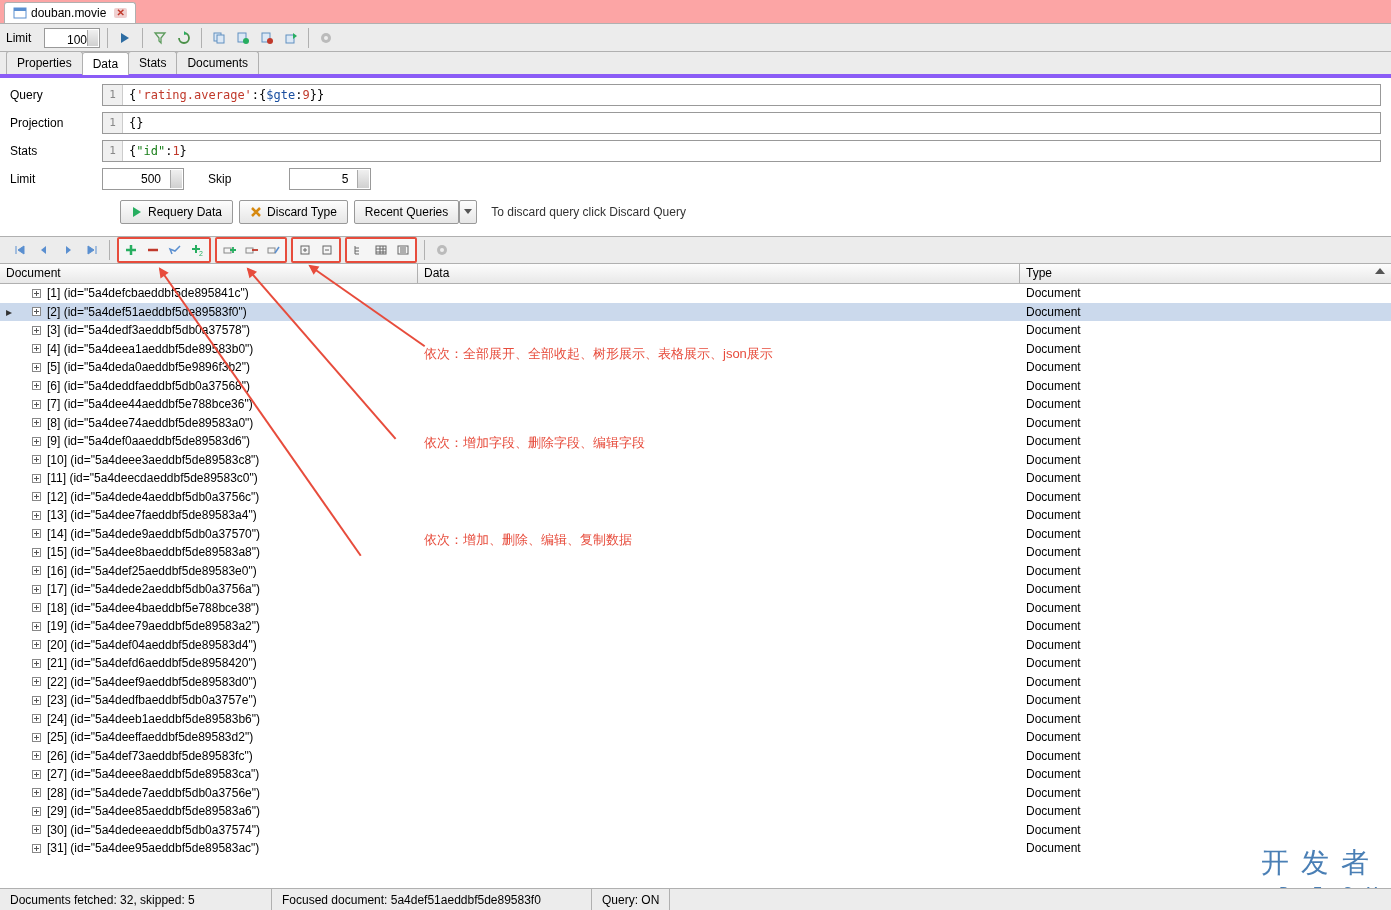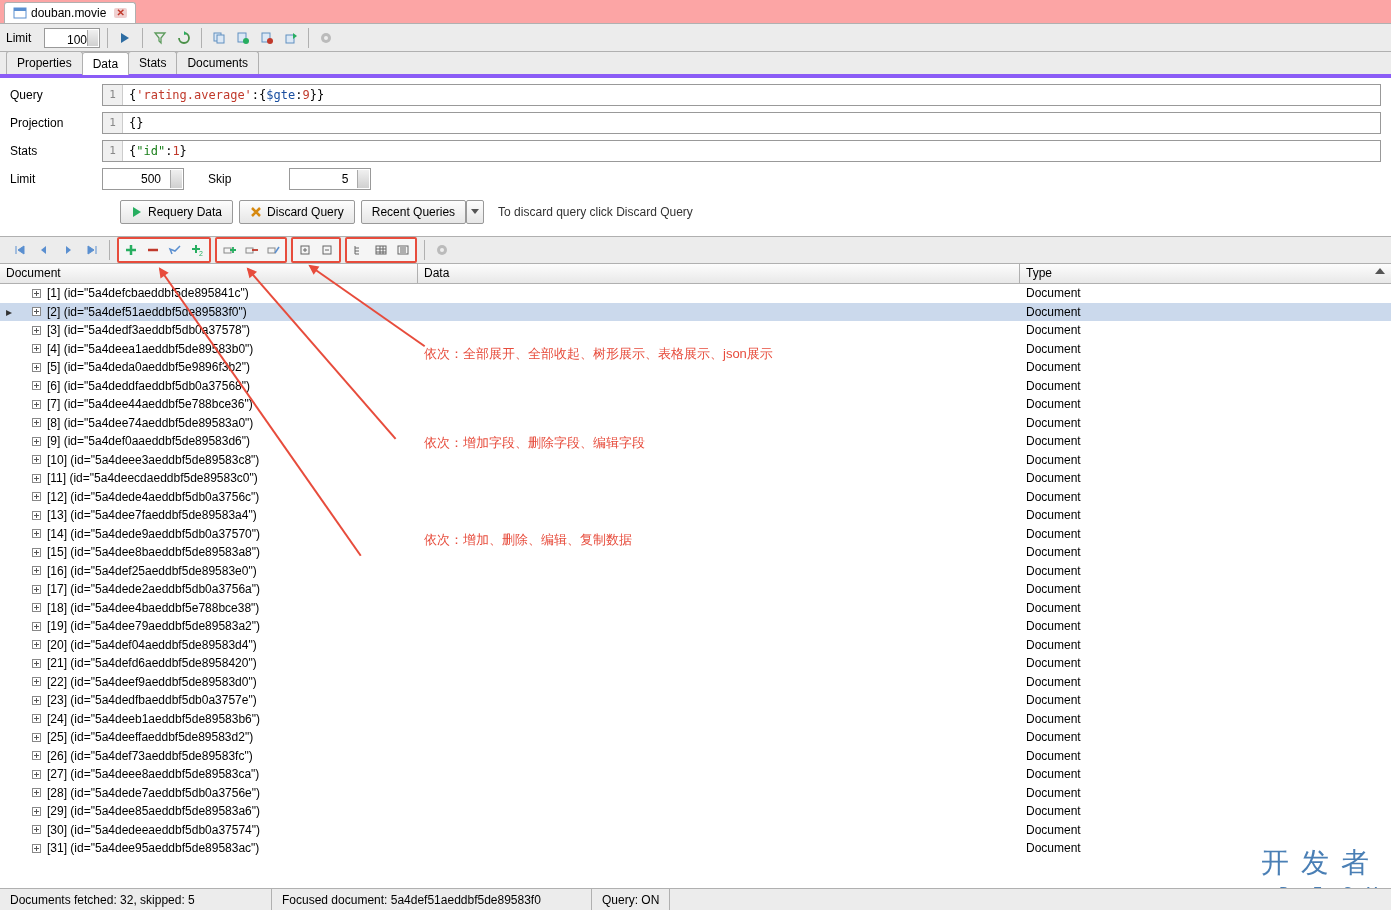--- a/index.html
+++ b/index.html
@@ -197,21 +197,21 @@
     <div class="btn">
       <svg width="12" height="12">
           <path d="M2 1 L10 6 L2 11 Z" class="c-green"></path>
         </svg>
       <span>Requery Data</span>
     </div>
     <div class="btn">
       <svg width="12" height="12">
           <path d="M2 2 L10 10 M10 2 L2 10" stroke="#d68910" stroke-width="2.5"></path>
         </svg>
-      <span>Discard Query</span>
+      <span>Discard Type</span>
     </div>
     <div style="display:flex">
       <div class="btn">
           <span>Recent Queries</span>
         </div>
       <div class="btn btn-drop">
           <svg width="8" height="6">
             <path d="M0 0 L8 0 L4 5 Z" fill="#555"></path>
           </svg>
         </div>

